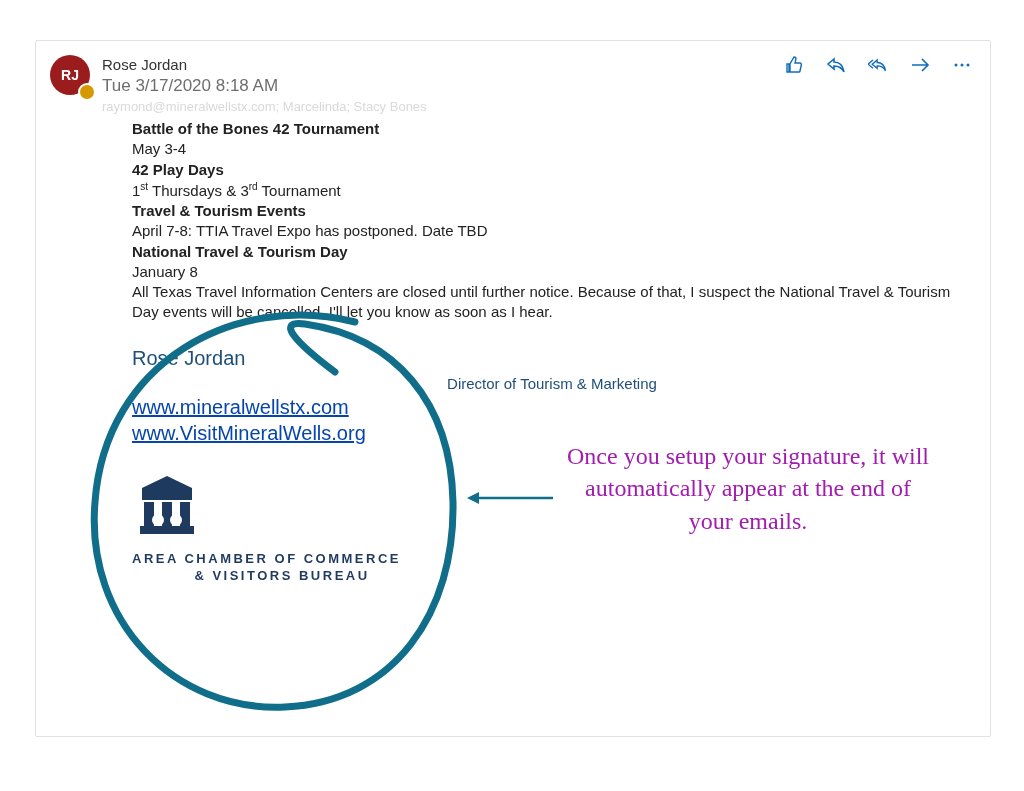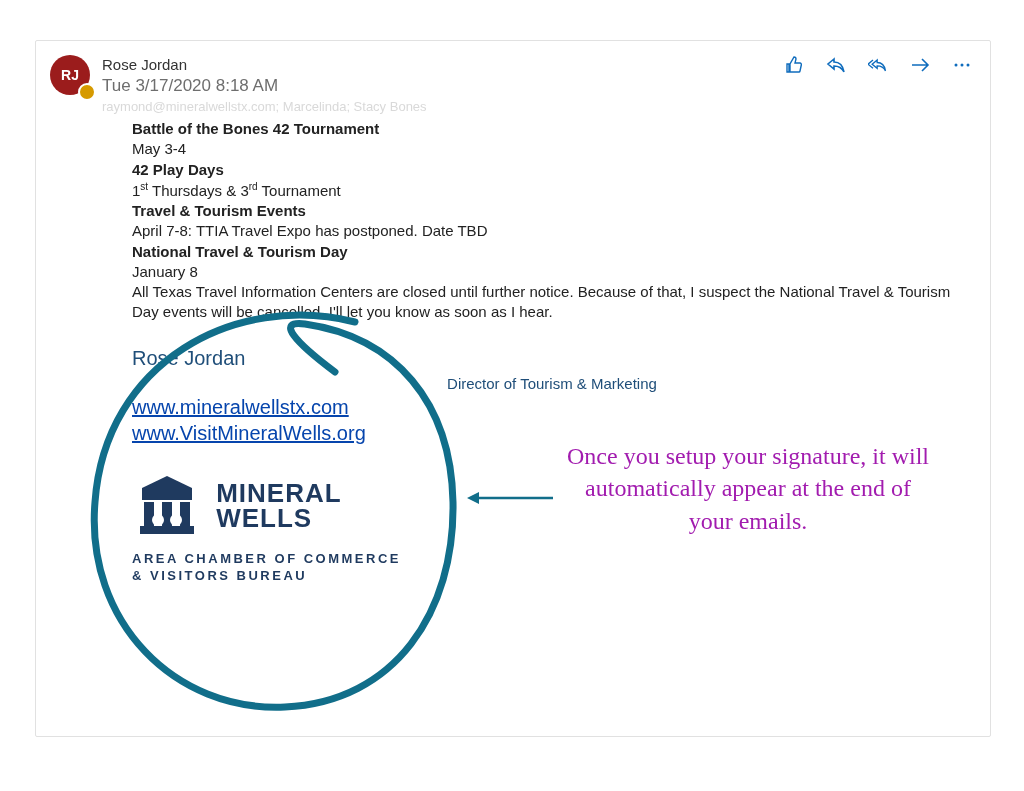--- a/index.html
+++ b/index.html
@@ -114,27 +114,23 @@
         <svg width="70" height="64" viewBox="0 0 70 64" style="display:inline-block;vertical-align:middle">
           <path d="M10 14 L35 2 L60 14 L60 20 L10 20 Z" fill="#1f3a5f"></path>
           <rect x="10" y="20" width="50" height="6" fill="#1f3a5f"></rect>
           <rect x="12" y="28" width="10" height="24" fill="#1f3a5f"></rect>
           <rect x="30" y="28" width="10" height="24" fill="#1f3a5f"></rect>
           <rect x="48" y="28" width="10" height="24" fill="#1f3a5f"></rect>
           <circle cx="26" cy="46" r="6" fill="#fff"></circle>
           <circle cx="44" cy="46" r="6" fill="#fff"></circle>
           <rect x="8" y="52" width="54" height="8" fill="#1f3a5f"></rect>
         </svg>
-        <div class="logo-text">
-          <div class="logo-main">MINERAL</div>
-          <div class="logo-main">WELLS</div>
-        </div>
         <div style="margin-top:12px;">
           <div class="logo-sub">AREA CHAMBER OF COMMERCE</div>
-          <div class="logo-sub2" style="text-align:left;width:300px;">&amp; VISITORS BUREAU</div>
+          <div class="logo-sub2" style="text-align:center;width:300px;">&amp; VISITORS BUREAU</div>
         </div>
       </div>
 
     </div>
   </div>
 
   <svg class="annotation-circle" viewBox="0 0 390 420">
     <path d="M 280 20
              C 160 -10, 30 60, 20 200
              C 10 320, 100 410, 210 405

